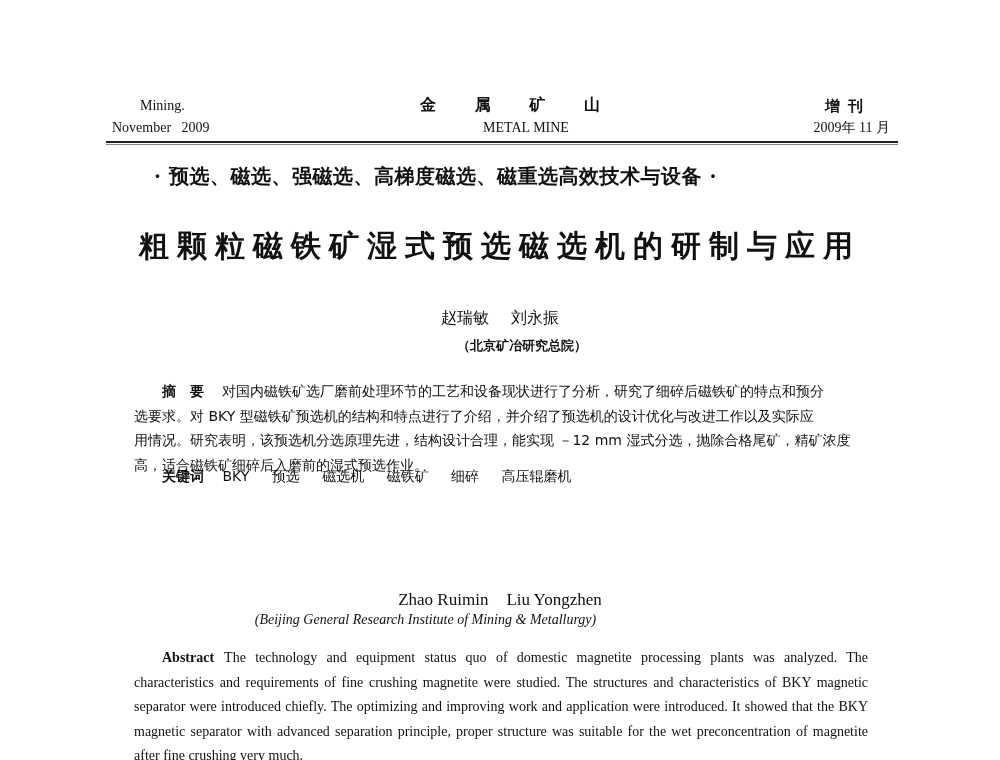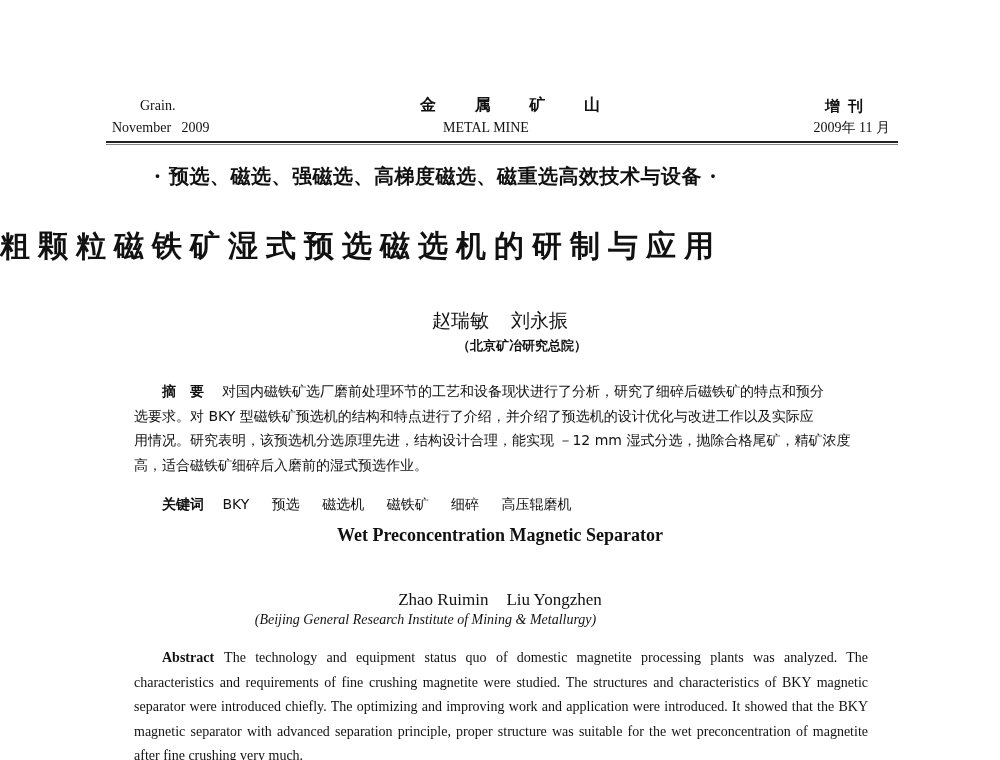--- a/index.html
+++ b/index.html
@@ -7,48 +7,48 @@
     width:1000px; height:760px; overflow:hidden; background:#ffffff; color:#111;
     font-family: "Liberation Serif", "DejaVu Serif", serif;
     position:relative;
   }
   .abs { position:absolute; }
   .hdr { font-size:14px; line-height:16px; }
   .hdr-left-top { left:140px; top:98px; }
   .hdr-left-bot { left:112px; top:120px; }
   .hdr-center-top { left:420px; top:97px; width:180px; font-size:16px; font-weight:bold; letter-spacing:0; display:flex; justify-content:space-between; }
   .hdr-center-top span { display:inline-block; }
-  .hdr-center-bot { left:416px; top:120px; width:140px; text-align:center; }
+  .hdr-center-bot { left:456px; top:120px; width:140px; text-align:center; }
   .hdr-right-top { left:825px; top:98px; width:50px; font-size:15px; font-weight:bold; letter-spacing:8px; text-align:left; }
   .hdr-right-bot { left:780px; top:120px; width:110px; text-align:right; }
   .rule { left:106px; top:141px; width:792px; height:2px; background:#222; }
   .rule2 { left:106px; top:144px; width:792px; height:1px; background:#888; }
   .column-title { left:118px; top:163px; font-size:20px; font-weight:bold; letter-spacing:0.5px; font-family:"DejaVu Serif", serif;margin-left:36px; }
-  .cn-title { left:0; width:1000px; top:226px; text-align:left; font-size:30px; font-weight:bold; letter-spacing:8px; font-family:"DejaVu Serif", serif; }
-  .cn-authors { left:0; width:1000px; top:308px; text-align:center; font-size:19px; font-family:"DejaVu Serif", serif; }
+  .cn-title { left:0; width:1000px; top:226px; text-align:center; font-size:30px; font-weight:bold; letter-spacing:8px; font-family:"DejaVu Serif", serif; }
+  .cn-authors { left:0; width:1000px; top:308px; text-align:center; font-size:16px; font-family:"DejaVu Serif", serif; }
   .cn-authors .gap { display:inline-block; width:22px; }
   .cn-affil { left:0; width:1000px; top:337px; text-align:center; font-size:13px; font-weight:bold; font-family:"DejaVu Serif", serif;margin-left:22px; }
   .cn-abstract { left:162px; top:379px; width:706px; font-size:14px; line-height:24.5px; font-family:"DejaVu Sans", sans-serif; text-align:justify; }
   .cn-abstract .lbl { font-weight:bold; letter-spacing:14px; margin-right:4px; }
   .cn-abs-cont { left:134px; width:734px; }
-  .cn-keywords { left:162px; top:496px; font-size:14px; font-family:"DejaVu Sans", sans-serif; }
+  .cn-keywords { left:162px; top:468px; font-size:14px; font-family:"DejaVu Sans", sans-serif; }
   .cn-keywords .lbl { font-weight:bold; margin-right:14px; }
   .cn-keywords .kw { margin-right:18px; }
   .en-title { left:0; width:1000px; text-align:center; font-size:18px; font-weight:bold; line-height:27px; top:522px; }
   .en-authors { left:0; width:1000px; text-align:center; top:590px; font-size:17px; }
   .en-authors .gap { display:inline-block; width:18px; }
   .en-affil { left:0; width:851px; text-align:center; top:612px; font-size:14px; font-style:italic; }
   .en-abstract { left:134px; top:646px; width:734px; font-size:14px; line-height:24.5px; text-align:justify; }
   .en-abstract .lbl { font-weight:bold; margin-right:10px; }
   .en-abstract p { margin:0; text-indent:28px; }
 </style>
 </head>
 <body>
 
-<div class="abs hdr hdr-left-top">Grain.</div>
+<div class="abs hdr hdr-left-top">Mining.</div>
 <div class="abs hdr hdr-left-bot" style="white-space:pre;">November   2009</div>
 <div class="abs hdr hdr-center-top">
   <span>金</span>
   <span>属</span>
   <span>矿</span>
   <span>山</span>
 </div>
 <div class="abs hdr hdr-center-bot">METAL MINE</div>
 <div class="abs hdr hdr-right-top">增刊</div>
 <div class="abs hdr hdr-right-bot">2009年 11 月</div>
@@ -75,21 +75,20 @@
   <span class="lbl">关键词</span>
   <span class="kw">BKY</span>
   <span class="kw">预选</span>
   <span class="kw">磁选机</span>
   <span class="kw">磁铁矿</span>
   <span class="kw">细碎</span>
   <span class="kw">高压辊磨机</span>
 </div>
 
 <div class="abs en-title">
-  <div>Wet Preconcentration Magnetic Separator</div>
 </div>
 
 <div class="abs en-authors">
   <span>Zhao Ruimin</span><span class="gap"></span><span>Liu Yongzhen</span>
 </div>
 <div class="abs en-affil">(Beijing General Research Institute of Mining &amp; Metallurgy)</div>
 
 <div class="abs en-abstract">
   <p><span class="lbl">Abstract</span><span>The technology and equipment status quo of domestic magnetite processing plants was analyzed. The characteristics and requirements of fine crushing magnetite were studied. The structures and characteristics of BKY magnetic separator were introduced chiefly. The optimizing and improving work and application were introduced. It showed that the BKY magnetic separator with advanced separation principle, proper structure was suitable for the wet preconcentration of magnetite after fine crushing very much.</span></p>
 </div>

